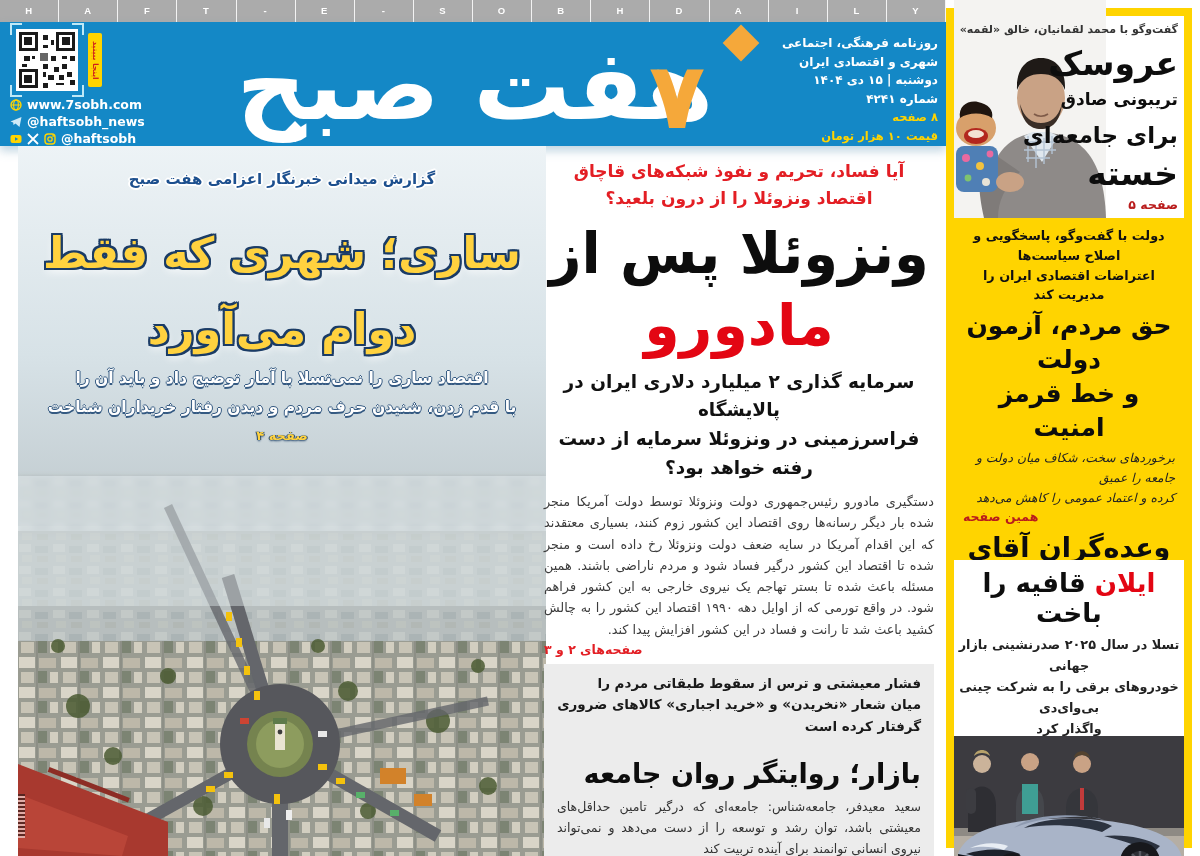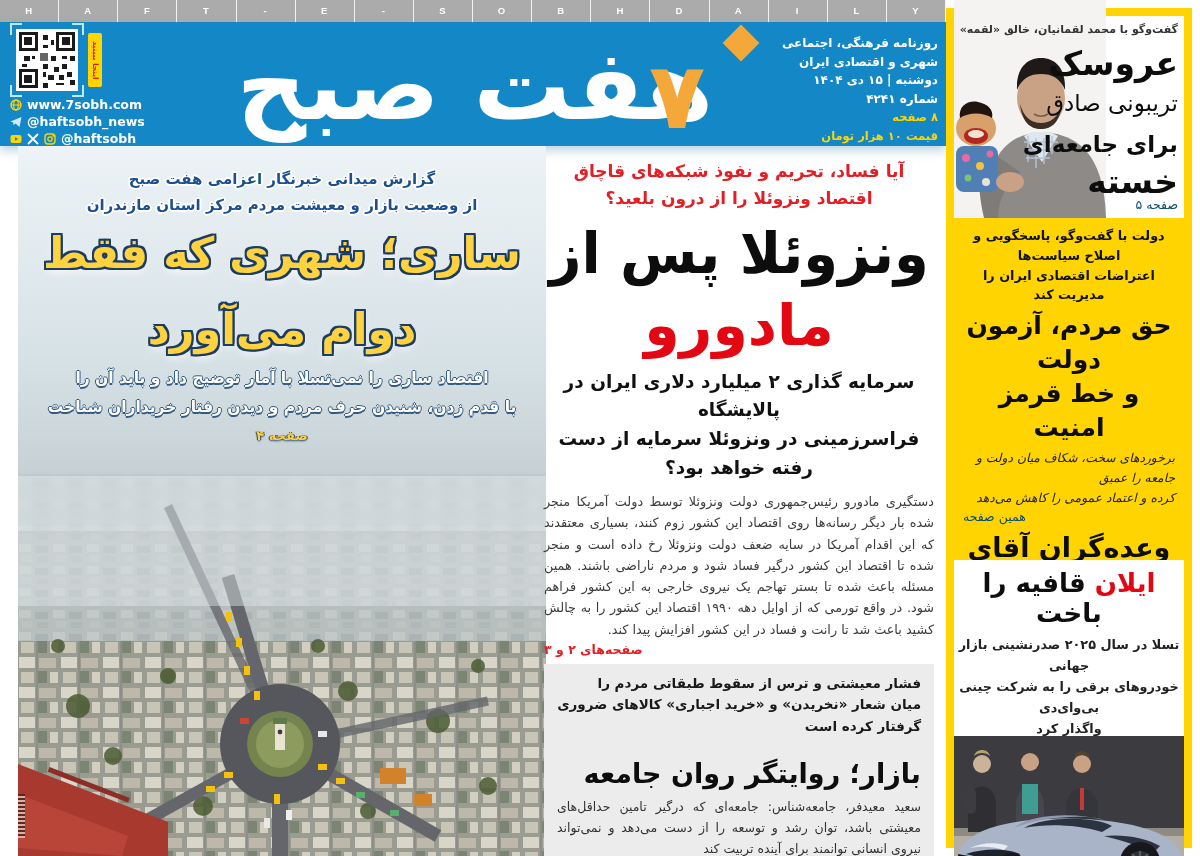--- a/index.html
+++ b/index.html
@@ -55,37 +55,37 @@
 
   
   .center-col { position:absolute; left:536px; top:146px; width:404px; height:710px;
     padding:0 6px 0 8px; text-align:center; }
   .mc-kicker { margin-top:12px; color:#e31e24; font-size:17px; font-weight:bold; line-height:1.6; }
   .mc-h-black { margin-top:6px; color:#0d0d0d; font-size:56px; font-weight:800; line-height:1.3; }
   .mc-h-red { margin-top:0px; color:#e30613; font-size:57px; font-weight:800; line-height:1.2; }
   .mc-sub { margin-top:8px; color:#111; font-size:18.5px; font-weight:bold; line-height:1.55; }
   .mc-body { margin-top:9px; color:#3c3c3c; font-size:12.8px; line-height:1.66; text-align:justify; }
   .mc-ref { margin-top:2px; text-align:left; color:#e31e24; font-size:12.5px; font-weight:bold; }
-  .page-ref { color:#0c4a6e; font-size:12.5px; font-weight:normal; }
+  .page-ref { color:#b91c1c; font-size:12.5px; font-weight:bold; }
 
   .market-box { margin-top:7px; background:#ececec; padding:9px 13px 8px; text-align:right; }
   .mk-kicker { color:#1a1a1a; font-size:13.5px; font-weight:bold; line-height:1.6; }
   .mk-h { margin-top:20px; color:#0d0d0d; font-size:27px; font-weight:800; }
   .mk-sub { margin-top:7px; color:#333; font-size:12.5px; line-height:1.7; text-align:justify; }
   .mk-ref { margin-top:2px; text-align:left; }
 
   
   .right-col { position:absolute; left:946px; top:8px; width:246px; height:840px;
     background:#fff; border:8px solid #ffd400; }
   .puppet-box { position:relative; height:202px; background:#fff; }
   .pp-photo { position:absolute; left:0; bottom:0; }
   .pp-kicker { position:absolute; top:7px; right:6px; font-size:11px; font-weight:bold; color:#333; }
   .pp-head { position:absolute; top:26px; right:6px; text-align:right; color:#0d0d0d; }
   .pp-l1 { font-size:33px; font-weight:800; line-height:1.35; }
-  .pp-l2 { font-size:23px; font-weight:400; line-height:1.45; }
+  .pp-l2 { font-size:17px; font-weight:700; line-height:1.45; }
   .pp-l3 { font-size:23px; font-weight:800; line-height:1.45; margin-top:8px; }
   .pp-l4 { font-size:33px; font-weight:800; line-height:1.3; }
   .pp-ref { position:absolute; bottom:6px; right:6px; }
 
   .yellow-box { height:342px; background:#ffd400; padding:8px 9px 0; }
   .yb-kicker { text-align:center; color:#111; font-size:12.8px; font-weight:bold; line-height:1.55; }
   .yb-h1 { margin-top:4px; text-align:center; color:#0d0d0d; font-size:25px; font-weight:800; line-height:1.35; }
   .yb-sub { margin-top:5px; text-align:right; color:#222; font-size:12.3px; line-height:1.6;font-style:italic; }
   .yb-ref { text-align:left; margin-top:1px; }
   .yb-h2 { margin-top:8px; text-align:center; color:#0d0d0d; font-size:27px; font-weight:800; }
@@ -317,21 +317,20 @@
       <rect x="28" y="636" width="86" height="5" fill="#8d2d25" transform="rotate(21 70 638)"></rect>
 
       <rect x="362" y="622" width="26" height="16" fill="#d2822a"></rect>
       <rect x="396" y="648" width="18" height="12" fill="#d2822a"></rect>
 
       <rect x="0" y="330" width="528" height="130" fill="#dfe8ec" opacity="0.45"></rect>
     </svg>
 
     <div class="lp-text lp-kicker">
       <div>گزارش میدانی خبرنگار اعزامی هفت صبح</div>
-      <div>از وضعیت بازار و معیشت مردم مرکز استان مازندران</div>
     </div>
     <div class="lp-text lp-h lp-h1">ساری؛ شهری که فقط</div>
     <div class="lp-text lp-h lp-h2">دوام می‌آورد</div>
     <div class="lp-text lp-sub">
       <div>اقتصاد ساری را نمی‌تسلا با آمار توضیح داد و باید آن را</div>
       <div>با قدم زدن، شنیدن حرف مردم و دیدن رفتار خریداران شناخت</div>
     </div>
     <div class="lp-text lp-ref">صفحه ۴</div>
     <div class="barcode"></div>
   </div>

